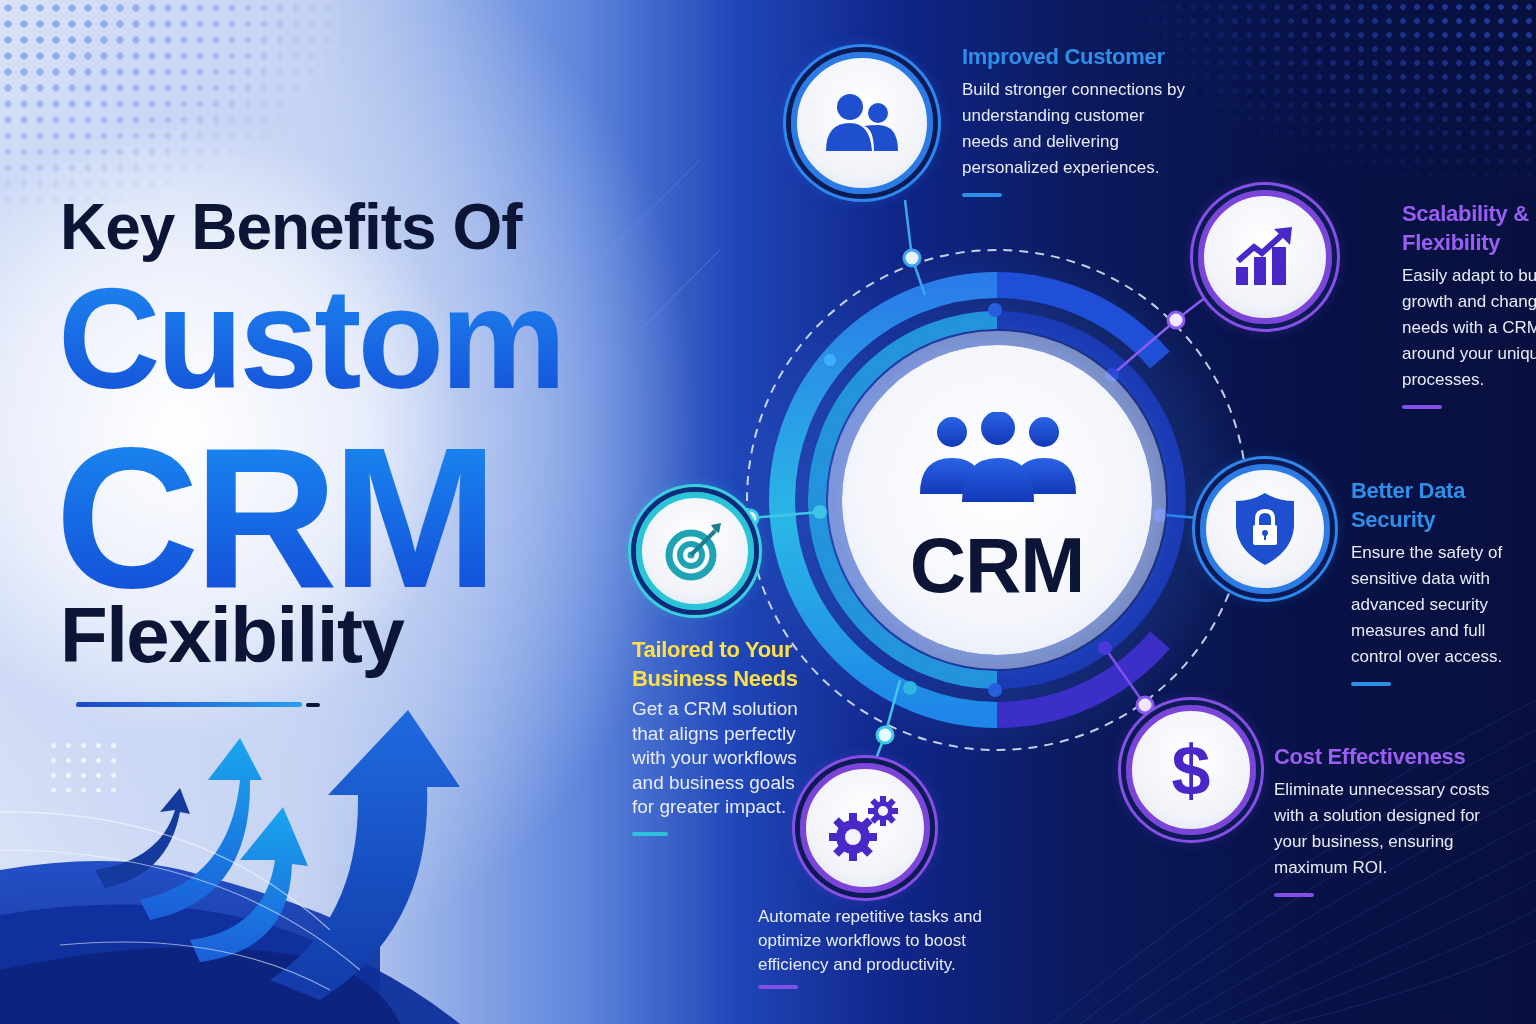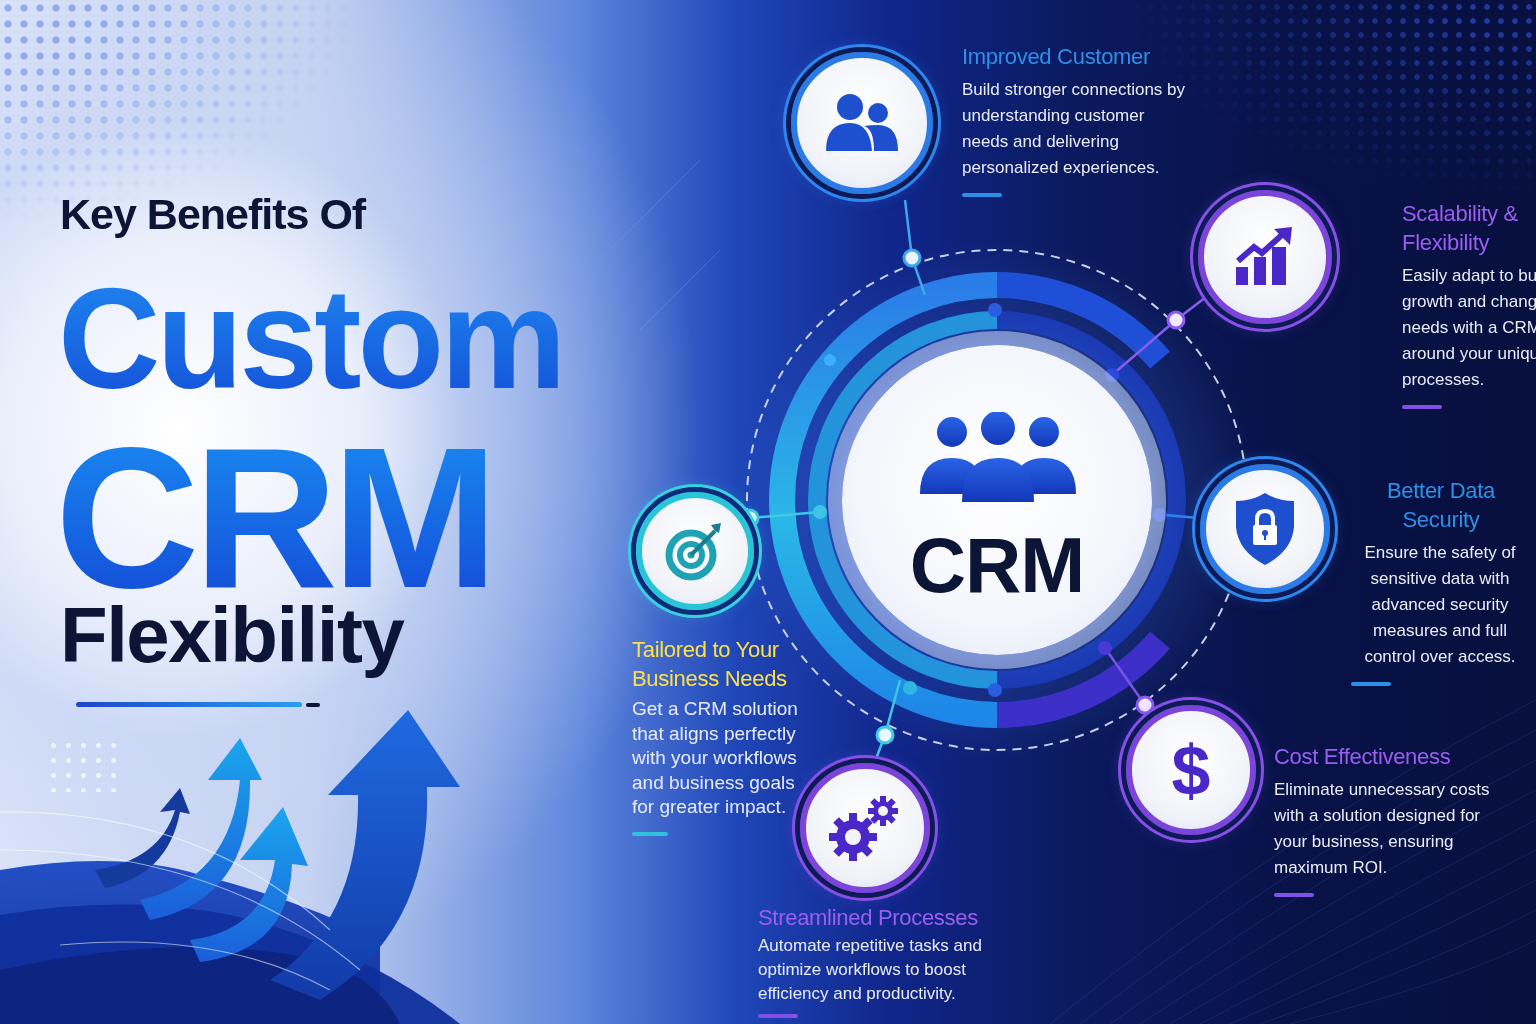--- a/index.html
+++ b/index.html
@@ -29,21 +29,21 @@
     -webkit-mask-image: radial-gradient(ellipse 420px 200px at 100% 0, #000 20%, transparent 100%);
     mask-image: radial-gradient(ellipse 420px 200px at 100% 0, #000 20%, transparent 100%);
   }
   .dots-grid {
     position: absolute; left: 46px; top: 738px; width: 72px; height: 54px;
     background-image: radial-gradient(circle, rgba(255,255,255,0.7) 2px, transparent 3px);
     background-size: 15px 15px;
   }
   
   .title { position: absolute; left: 0; top: 0; }
-  .t1 { position: absolute; left: 60px; top: 190px; font-size: 43px; font-weight: 700; color: #0c1536; letter-spacing: -1px; white-space: nowrap; }
+  .t1 { position: absolute; left: 60px; top: 190px; font-size: 64px; font-weight: 700; color: #0c1536; letter-spacing: -1px; white-space: nowrap; }
   .t2 { position: absolute; left: 58px; top: 268px; font-size: 142px; font-weight: 700; color: #1d5fe0; letter-spacing: -4px; white-space: nowrap; line-height: 1;
         background: linear-gradient(180deg, #1e86f0 0%, #1450d8 100%); -webkit-background-clip: text; background-clip: text; color: transparent; }
   .t3 { position: absolute; left: 55px; top: 418px; font-size: 200px; font-weight: 700; letter-spacing: -6px; white-space: nowrap; line-height: 1;
         background: linear-gradient(180deg, #1a8cf2 0%, #1348d6 100%); -webkit-background-clip: text; background-clip: text; color: transparent; }
   .t4 { position: absolute; left: 60px; top: 590px; font-size: 78px; font-weight: 700; color: #0c1536; letter-spacing: -1.5px; white-space: nowrap; }
   .underline { position: absolute; left: 76px; top: 702px; width: 226px; height: 5px; background: linear-gradient(90deg, #1d47c8, #2a9df0); border-radius: 3px; }
   .underline2 { position: absolute; left: 306px; top: 703px; width: 14px; height: 4px; background: #0c1536; border-radius: 2px; }
 
   
   .arrows { position: absolute; left: 0; top: 700px; width: 640px; height: 324px; }
@@ -62,21 +62,21 @@
     position: absolute; border-radius: 50%;
     background: radial-gradient(circle at 50% 40%, #ffffff 0%, #f1f3f9 65%, #d9dfee 100%);
     display: flex; align-items: center; justify-content: center;
   }
   .node svg { display: block; }
   .node-blue { border: 6px solid #2c7be5; box-shadow: 0 0 0 5px #0c1a55, 0 0 0 8px #2e86ef, 0 0 18px rgba(40,140,255,0.6); }
   .node-purple { border: 6px solid #7b45d9; box-shadow: 0 0 0 5px #0c1a55, 0 0 0 8px #8650e6, 0 0 18px rgba(140,80,255,0.55); }
   .node-teal { border: 6px solid #2ac4d8; box-shadow: 0 0 0 5px #0e2a7a, 0 0 0 8px #39cfe0, 0 0 18px rgba(50,210,230,0.6); }
 
   .benefit { position: absolute; }
-  .benefit .heading { font-size: 22px; font-weight: 400; line-height: 29px; letter-spacing: -0.3px; }
+  .benefit .heading { font-size: 22px; font-weight: 700; line-height: 29px; letter-spacing: -0.3px; }
   .benefit .desc { font-size: 17px; line-height: 26px; color: #e8ecf8; margin-top: 6px; }
   .benefit .bar { width: 40px; height: 4px; border-radius: 2px; margin-top: 12px; }
   .h-blue { color: #2f8fe8; }
   .h-purple { color: #9a5ef0; }
   .h-teal { color: #fde047; }
   .b-blue { background: #2f8fe8; }
   .b-purple { background: #8250e6; }
   .b-teal { background: #2fc0da; }
 </style>
 </head>
@@ -248,21 +248,21 @@
 
 <div class="node node-blue" style="left:1200px; top:464px; width:130px; height:130px;">
   <svg width="62" height="76" viewBox="0 0 62 76">
     <path d="M31 2 Q44 10 60 10 L60 36 Q58 60 31 74 Q4 60 2 36 L2 10 Q18 10 31 2 Z" fill="#1e4fcf"></path>
     <rect x="19" y="34" width="24" height="20" rx="2" fill="#ffffff"></rect>
     <path d="M23 34 L23 28 Q23 20 31 20 Q39 20 39 28 L39 34" stroke="#ffffff" stroke-width="4" fill="none"></path>
     <circle cx="31" cy="42" r="3" fill="#1e4fcf"></circle>
     <rect x="30" y="43" width="2" height="6" fill="#1e4fcf"></rect>
   </svg>
 </div>
-<div class="benefit" style="left:1351px; top:476px; width:180px;text-align:center;">
+<div class="benefit" style="left:1351px; top:476px; width:180px;">
   <div class="heading h-blue">Better Data</div>
   <div class="heading h-blue">Security</div>
   <div class="desc" style="width:178px;">Ensure the safety of sensitive data with advanced security measures and full control over access.</div>
   <div class="bar b-blue"></div>
 </div>
 
 <div class="node node-purple" style="left:1126px; top:705px; width:130px; height:130px;">
   <svg width="46" height="70" viewBox="0 0 46 70">
     <text x="23" y="60" text-anchor="middle" font-family="Liberation Sans, sans-serif" font-weight="700" font-size="70" fill="#4a28c8">$</text>
   </svg>
@@ -297,21 +297,20 @@
         <rect x="-3" y="-15" width="6" height="6" transform="rotate(135)"></rect>
         <rect x="-3" y="-15" width="6" height="6" transform="rotate(225)"></rect>
         <rect x="-3" y="-15" width="6" height="6" transform="rotate(315)"></rect>
       </g>
     </g>
     <circle cx="24" cy="42" r="8" fill="#f2f4fa"></circle>
     <circle cx="54" cy="16" r="5" fill="#f2f4fa"></circle>
   </svg>
 </div>
 <div class="benefit" style="left:758px; top:903px; width:280px;">
-  <div class="heading h-purple">Streamlined Processes</div>
   <div class="desc" style="width:275px; margin-top:2px; line-height:24px;">Automate repetitive tasks and optimize workflows to boost efficiency and productivity.</div>
   <div class="bar b-purple" style="margin-top:8px;"></div>
 </div>
 
 <div class="node node-teal" style="left:636px; top:492px; width:118px; height:118px;">
   <svg width="60" height="60" viewBox="0 0 60 60">
     <circle cx="26" cy="34" r="22" fill="none" stroke="#1fa2b4" stroke-width="7"></circle>
     <circle cx="26" cy="34" r="11" fill="none" stroke="#1fa2b4" stroke-width="6"></circle>
     <circle cx="26" cy="34" r="3.5" fill="#1fa2b4"></circle>
     <line x1="26" y1="34" x2="50" y2="10" stroke="#1a7d90" stroke-width="4"></line>

